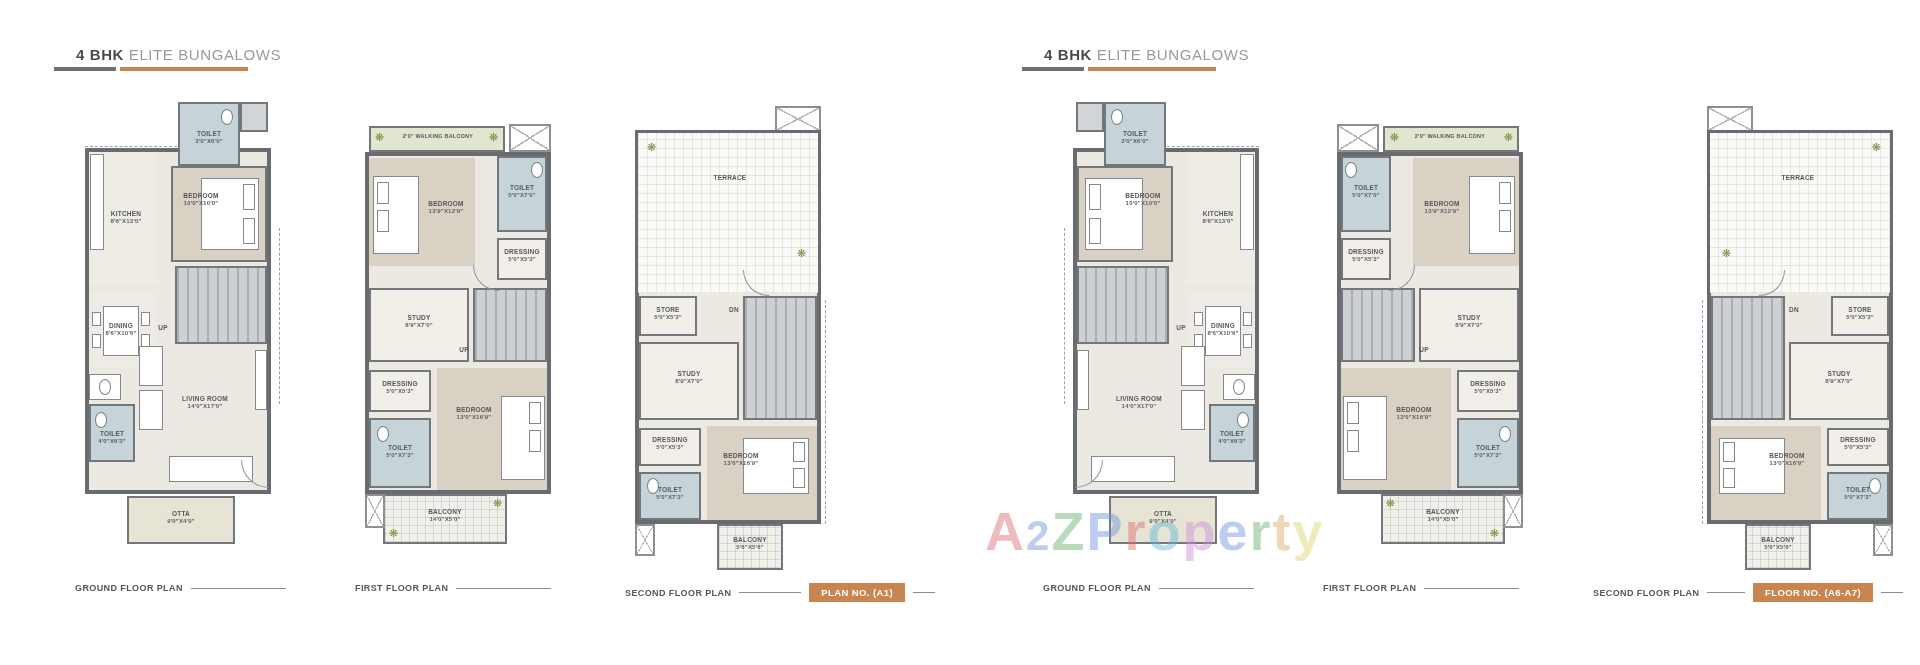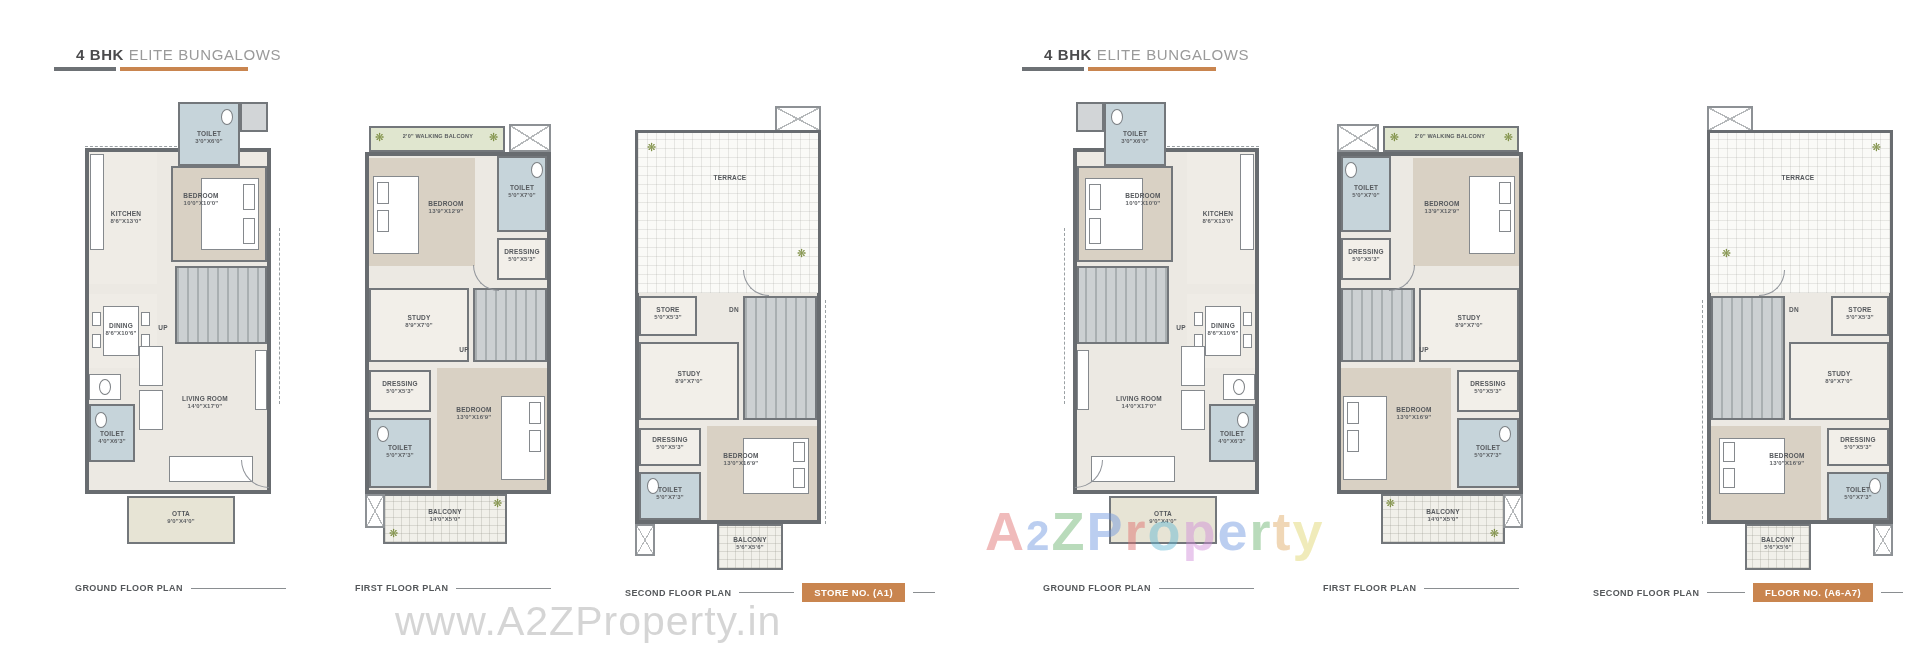--- a/index.html
+++ b/index.html
@@ -307,28 +307,27 @@
         <div class="rlabel" style="left:92px;top:436px;width:66px">
           <span>BALCONY</span>
           <span class="dims">5'6"X5'6"</span>
         </div>
         <div class="xbox" style="left:10px;top:424px;width:20px;height:32px"></div>
         <div class="dash-v" style="left:200px;top:200px;height:224px"></div>
       </div>
       <figcaption>
         <span>SECOND FLOOR PLAN</span>
         <span class="cap-line grow"></span>
-        <span class="unit-badge">STORE NO. (A1)</span>
+        <span class="unit-badge">PLAN NO. (A1)</span>
         <span class="badge-tail"></span>
       </figcaption>
     </figure>
   </div>
 
   <div class="wm-brand"><span style="color: rgb(224, 106, 106);">A</span><span style="color: rgb(106, 147, 224); font-size: 0.78em;">2</span><span style="color: rgb(102, 176, 106);">Z</span><span style="color: rgb(255, 255, 255);"> </span><span style="color: rgb(106, 147, 224);">P</span><span style="color: rgb(224, 106, 106);">r</span><span style="color: rgb(95, 183, 212);">o</span><span style="color: rgb(207, 138, 216);">p</span><span style="color: rgb(106, 147, 224);">e</span><span style="color: rgb(102, 176, 106);">r</span><span style="color: rgb(224, 167, 95);">t</span><span style="color: rgb(222, 213, 104);">y</span></div>
-  <div class="wm-bottom">www.A2ZProperty.in</div>
 
 <div class="group mirror" style="left: 1028px;">
 
     <div class="gtitle">
       <span class="t-bold">4 BHK</span>
       <span class="t-light">ELITE BUNGALOWS</span>
       <div class="bars">
         <span class="bar-gray"></span>
         <span class="bar-orange"></span>
       </div>

